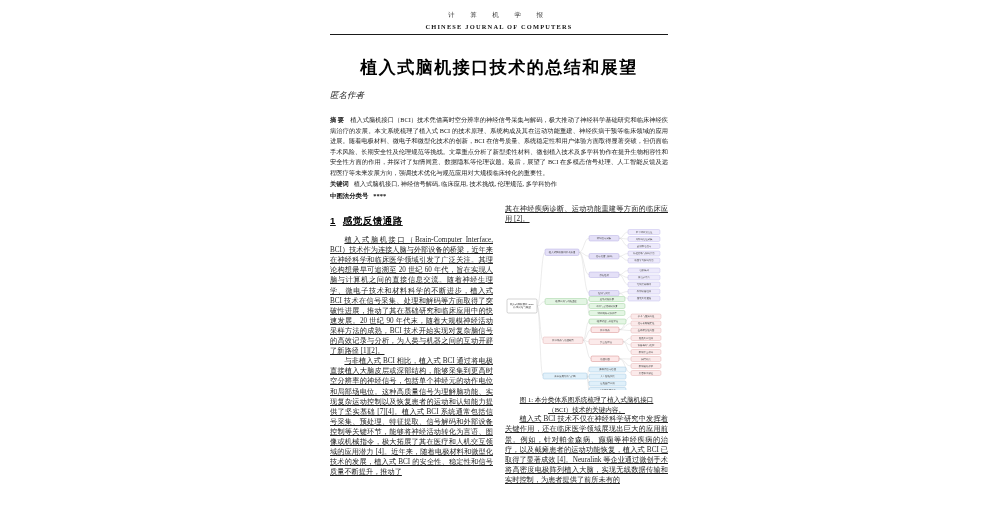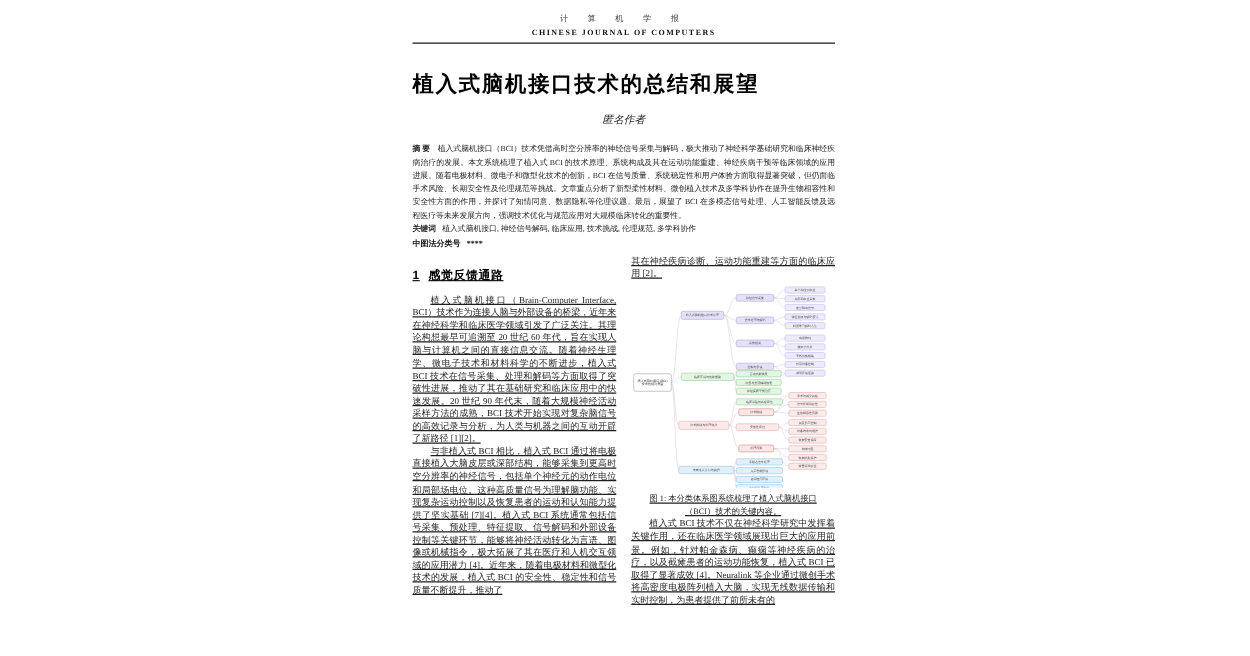--- a/index.html
+++ b/index.html
@@ -2,23 +2,23 @@
 <html><head>
 <meta charset="utf-8">
 <style>
   html,body{margin:0;padding:0;background:#ffffff;}
   .page{position:relative;width:1000px;height:525px;background:#ffffff;overflow:hidden;
         font-family:"Liberation Serif","DejaVu Serif",serif;color:#1c1c1c;}
   .content{position:absolute;left:330px;top:0;width:338px;}
   .jr-cn{text-align:center;margin-top:11px;font-size:6.5px;letter-spacing:7px;color:#3a3a3a;}
   .jr-en{text-align:center;margin-top:3px;font-size:6.4px;font-weight:bold;letter-spacing:1.2px;color:#111;}
   .rule{border-bottom:1.7px solid #1a1a1a;margin-top:4px;}
-  .title{margin-top:21px;font-size:17px;font-weight:bold;letter-spacing:1.5px;
+  .title{text-align:center;margin-top:21px;font-size:17px;font-weight:bold;letter-spacing:1.5px;
          font-family:"Liberation Sans","DejaVu Sans",sans-serif;color:#000;}
-  .author{text-align:center;margin-top:11px;font-size:8.5px;font-style:italic;color:#222;}
+  .author{margin-top:11px;font-size:8.5px;font-style:italic;color:#222;}
   .abstract{margin-top:13px;font-size:6.25px;line-height:10.5px;text-align:justify;color:#222;}
   .abstract .lbl{font-weight:bold;margin-right:6px;}
   .kw{margin-top:1px;font-size:6.25px;line-height:10.5px;color:#222;}
   .kw .lbl{font-weight:bold;margin-right:5px;}
   .clc{margin-top:1px;font-size:6.4px;line-height:10.5px;font-weight:bold;color:#111;}
   .clc .val{margin-left:5px;}
   .col{position:absolute;width:163px;font-size:7.2px;line-height:10.1px;text-align:justify;color:#1f1f1f;text-decoration:underline;}
   .col-left{left:330px;top:216px;}
   .col-right{left:505px;top:204px;}
   .sec-h{font-size:9.5px;font-weight:bold;font-family:"Liberation Sans","DejaVu Sans",sans-serif;

